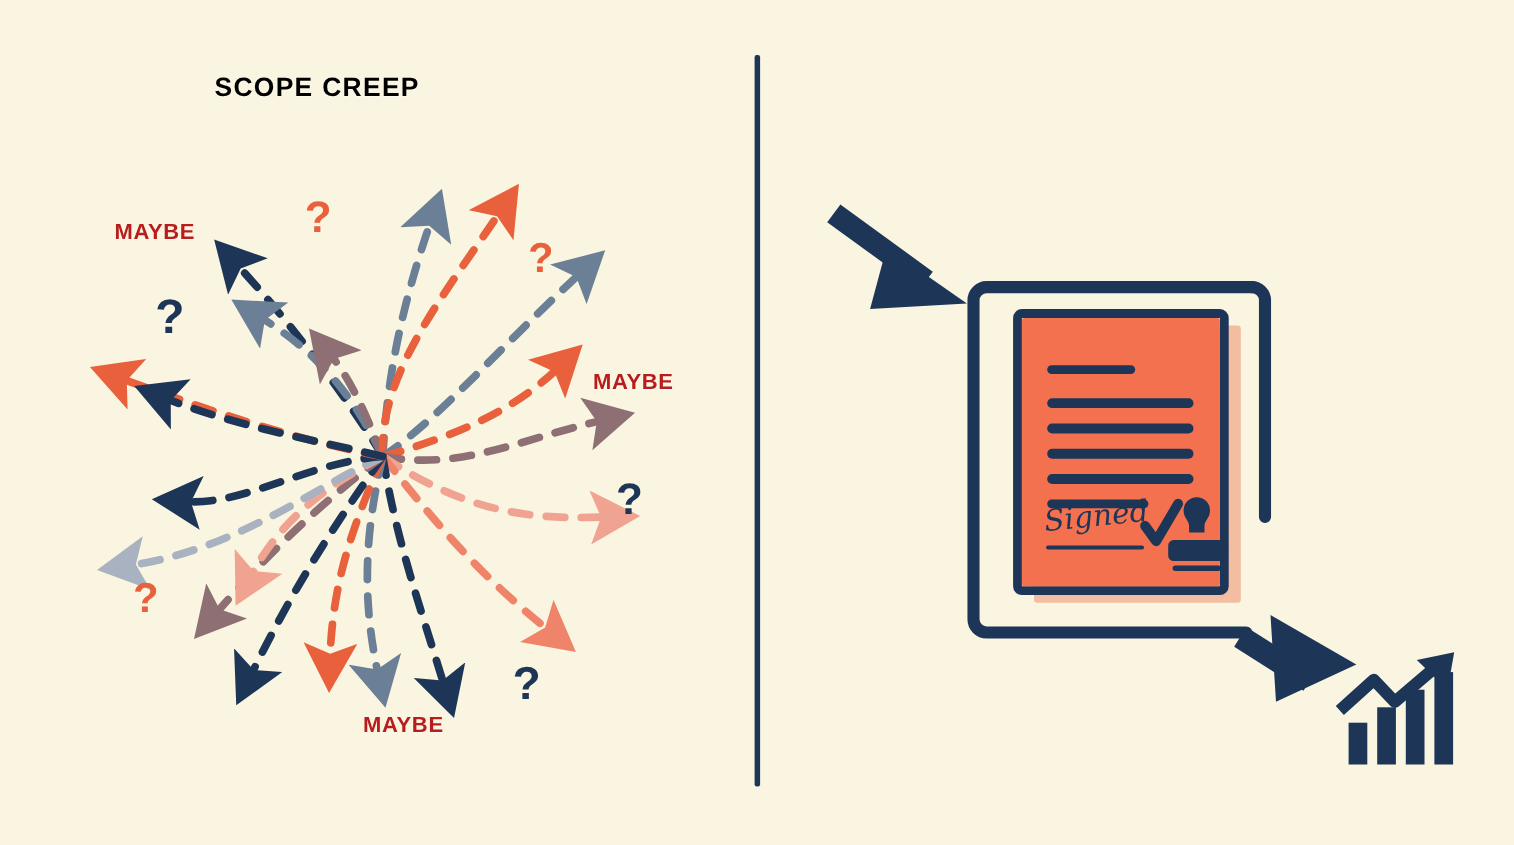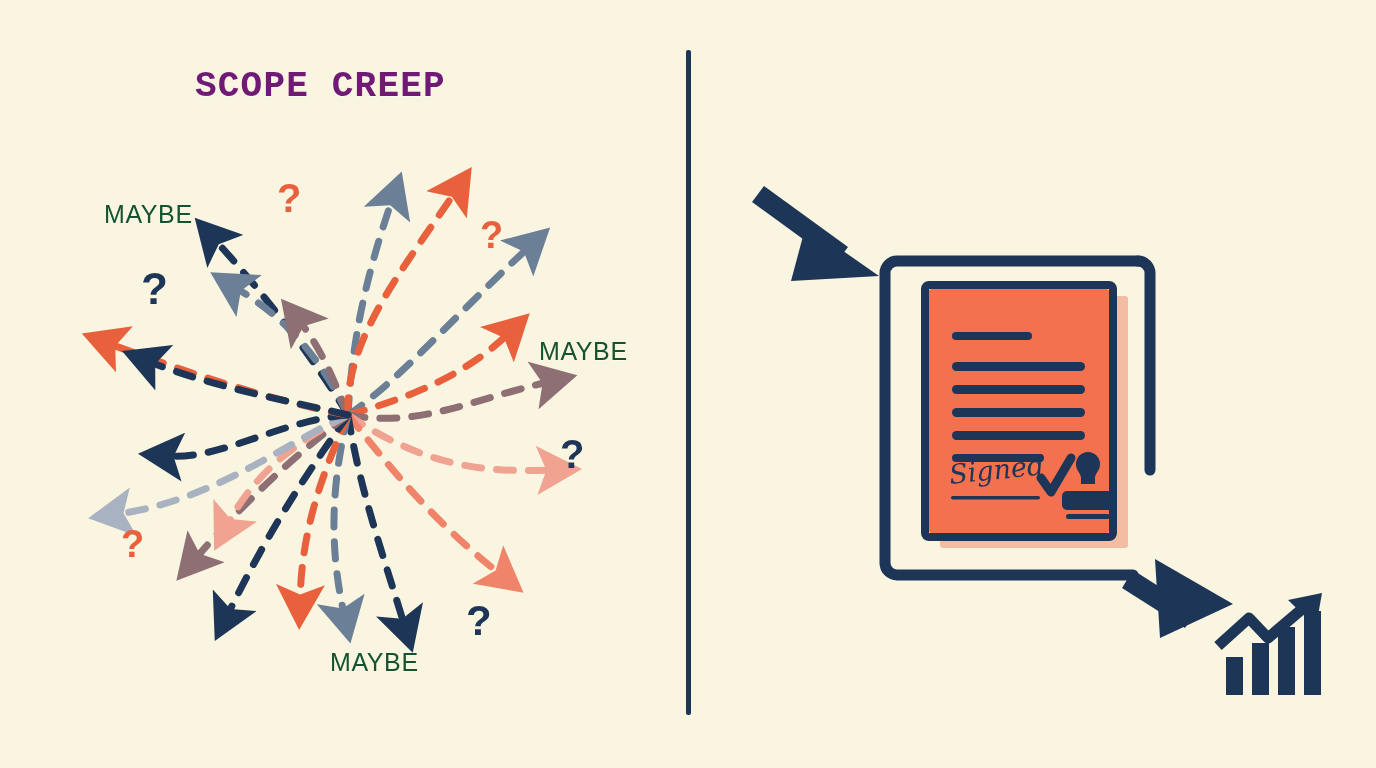--- a/index.html
+++ b/index.html
@@ -12,25 +12,25 @@
     width: 1376px;
     height: 768px;
     background: #faf5e0;
     overflow: hidden;
     font-family: "Liberation Sans", sans-serif;
   }
 
   
   .panel-title {
     position: absolute;
-    font-family: Liberation Mono, monospace;
+    font-family: Liberation Sans, sans-serif;
     font-weight: bold;
-    font-size: 36px;
+    font-size: 24px;
     letter-spacing: 1.2px;
-    color: #701a75;
+    color: #000000;
     white-space: nowrap;
     text-shadow: 0 1px 0 rgba(255,255,255,0.55);
   }
   #title-left  { left: 195px; top: 66px; }
   #title-right { left: 757px; top: 66px; }
 
   
   #divider {
     position: absolute;
     left: 686px;
@@ -48,24 +48,24 @@
     top: 0;
     width: 1376px;
     height: 768px;
     pointer-events: none;
   }
 
   
   .maybe {
     position: absolute;
     font-family: "Liberation Sans", sans-serif;
-    font-weight: normal;
-    font-size: 25px;
+    font-weight: bold;
+    font-size: 20px;
     letter-spacing: 0.6px;
-    color: #14532d;
+    color: #b91c1c;
     white-space: nowrap;
     text-shadow: 0 1px 0 rgba(255,255,255,0.5);
   }
   #maybe-0 { left: 104px; top: 200px; }
   #maybe-1 { left: 539px; top: 337px; }
   #maybe-2 { left: 330px; top: 648px; }
 
   
   .qmark {
     position: absolute;

